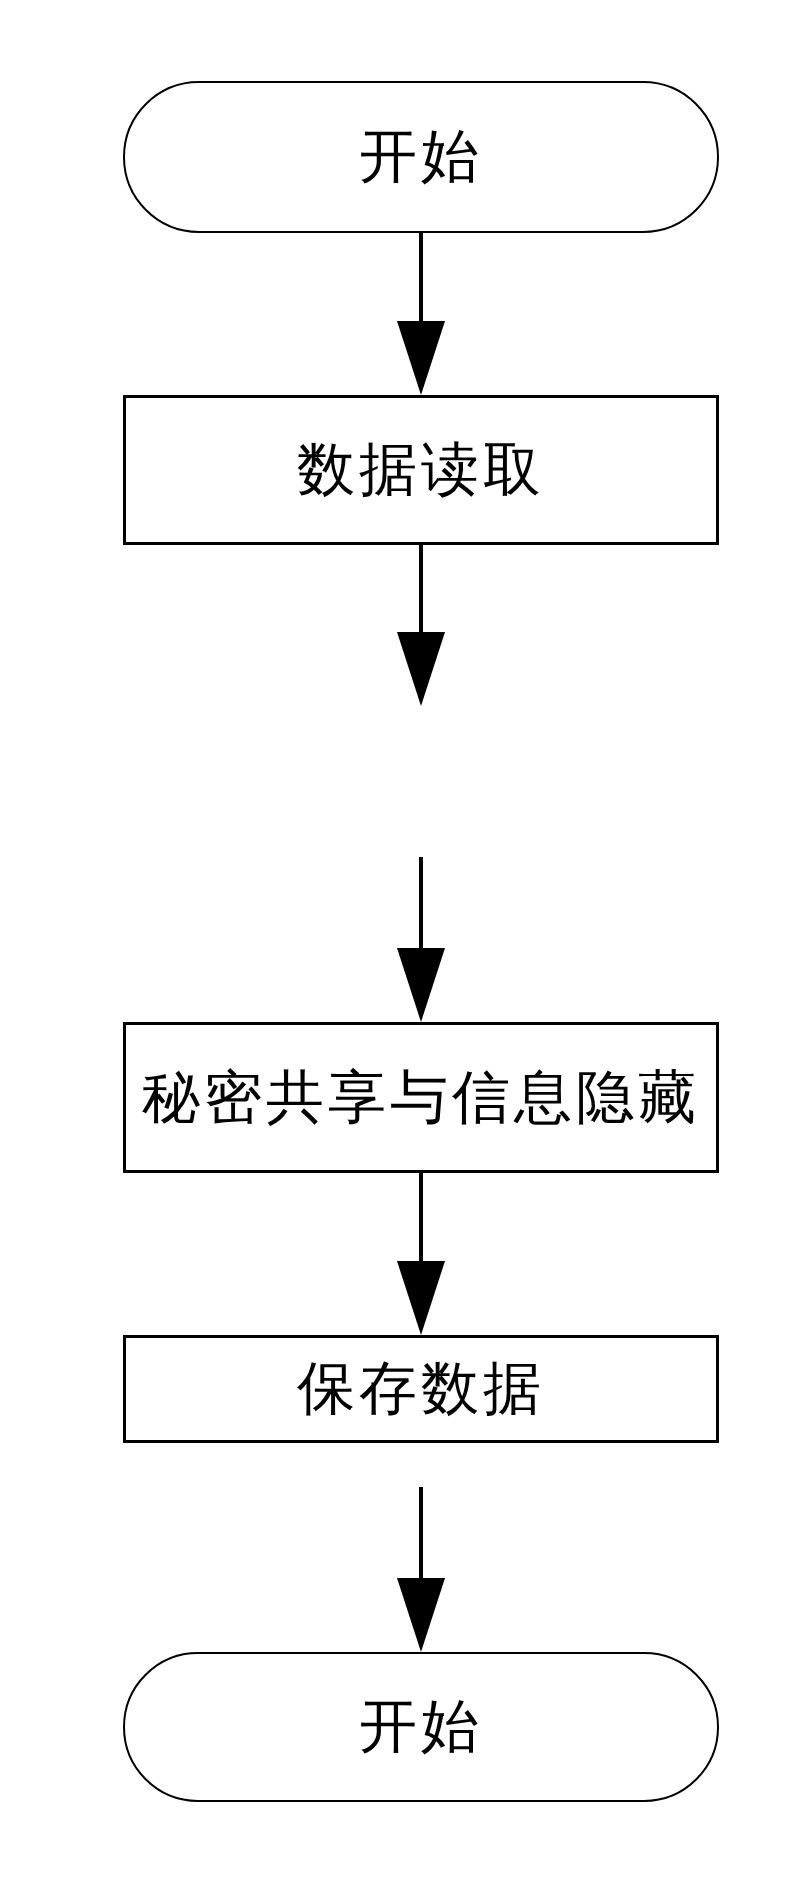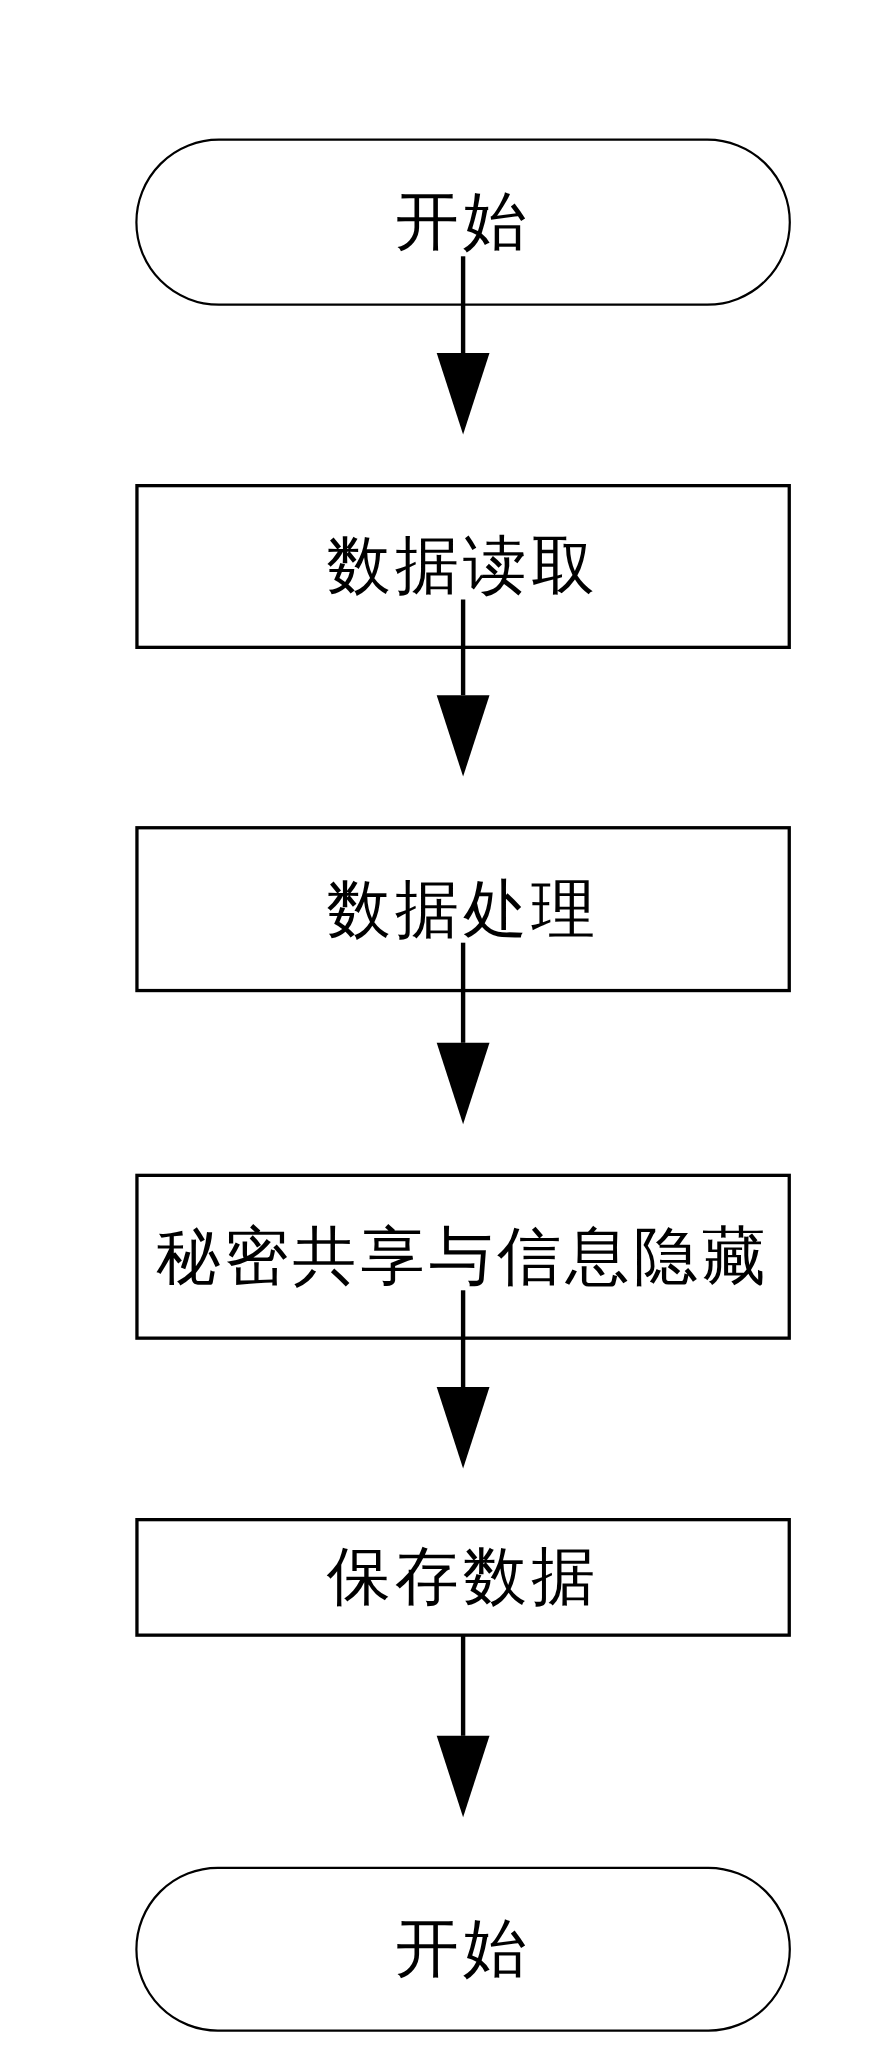--- a/index.html
+++ b/index.html
@@ -23,21 +23,20 @@
     background: #ffffff;
     border: 3px solid #000000;
     display: flex;
     align-items: center;
     justify-content: center;
     font-size: 58px;
     letter-spacing: 4px;
     color: #000000;
     white-space: nowrap;
     text-align: center;
-    margin-top: 45px;
   }
   .node.terminator {
     border-width: 2px;
     border-radius: 76px;
   }
   #n1 { top: 81px;   height: 152px; }
   #n2 { top: 395px;  height: 150px; font-family: Liberation Mono, monospace; }
   #n3 { top: 706px;  height: 151px; }
   #n4 { top: 1022px; height: 151px; text-align: right; }
   #n5 { top: 1335px; height: 108px; }
@@ -88,23 +87,20 @@
 
   <div class="node" id="n2">
     <span>数据读取</span>
   </div>
 
   <div class="arrow" id="a2">
     <div class="shaft"></div>
     <div class="head"></div>
   </div>
 
-  <div class="node" id="n3">
-    <span>数据处理</span>
-  </div>
 
   <div class="arrow" id="a3">
     <div class="shaft"></div>
     <div class="head"></div>
   </div>
 
   <div class="node" id="n4">
     <span>秘密共享与信息隐藏</span>
   </div>
 

